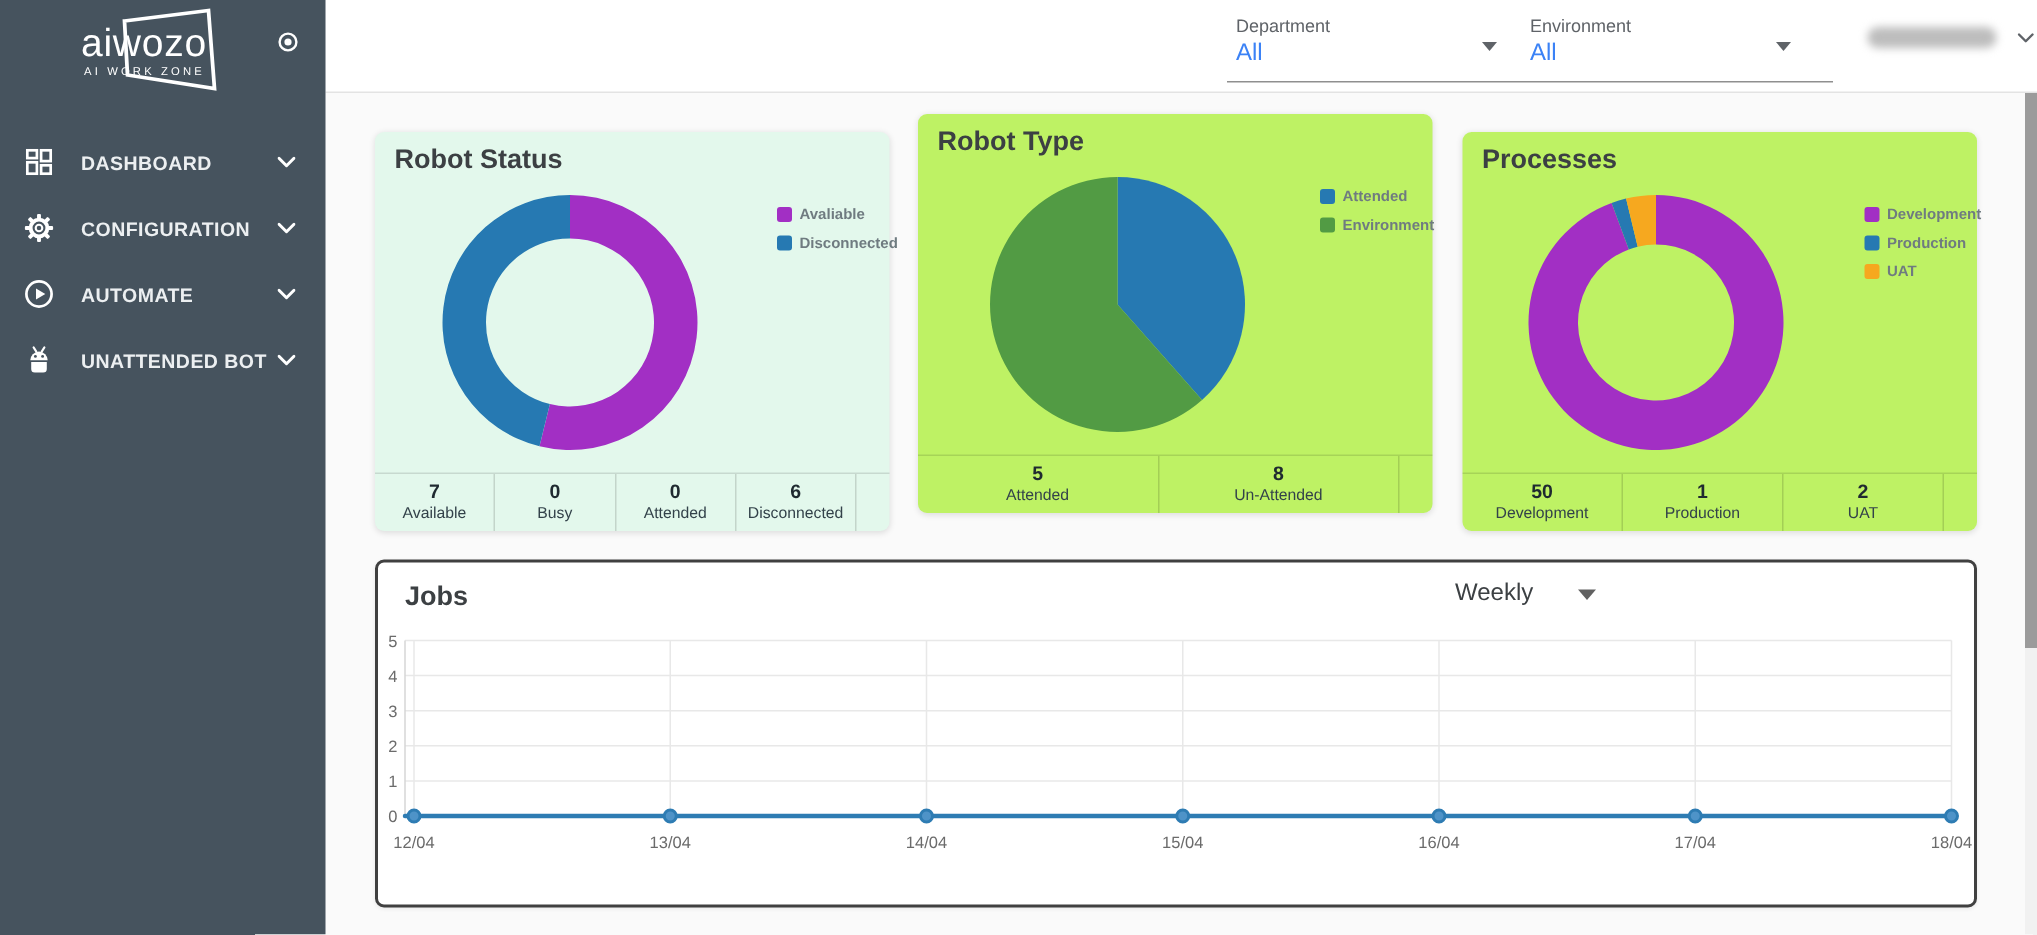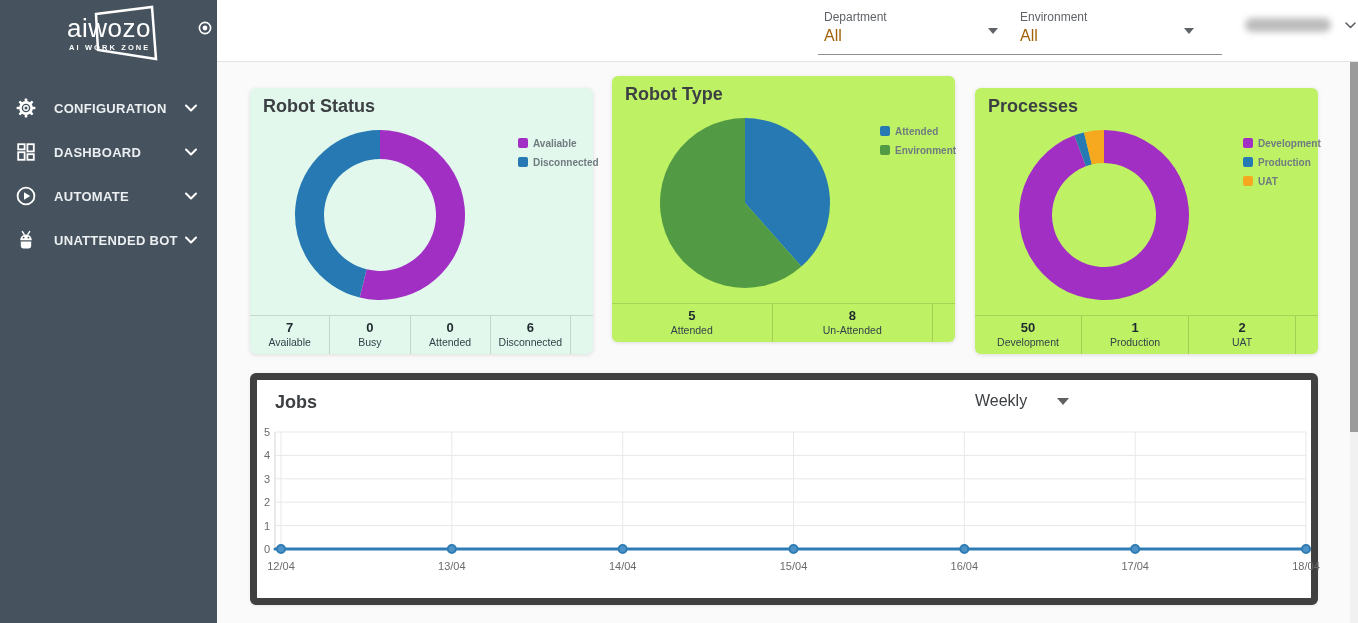--- a/index.html
+++ b/index.html
@@ -1,43 +1,43 @@
 <!DOCTYPE html>
 <html><head>
 <meta charset="utf-8">
 <style>
   * { margin:0; padding:0; box-sizing:border-box; }
   html,body { width:1358px; height:623px; overflow:hidden; background:#fafafa;
               font-family:"Liberation Sans", sans-serif; }
   .app { position:relative; width:1358px; height:623px; }
 
   
-  .sidebar { position:absolute; left:0; top:0; width:217px; height:623px; background:#46535e; z-index:5;padding-left:13px; }
+  .sidebar { position:absolute; left:0; top:0; width:217px; height:623px; background:#46535e; z-index:5; }
   .logo-wrap { position:relative; height:97px; }
   .logo-frame { position:absolute; left:78px; top:5px; }
   .logo-name { position:absolute; left:54px; top:13px; font-size:26px; font-weight:500;
                color:#fff; letter-spacing:0.5px; }
-  .logo-tagline { position:absolute; left:56px; top:43px; font-size:7.5px; font-weight:700;
+  .logo-tagline { position:absolute; left:56px; top:43px; font-size:7.5px; font-weight:400;
                   color:#fff; letter-spacing:2.1px; }
   .sidebar-toggle { position:absolute; left:184px; top:20px; cursor:pointer; }
   .nav { position:absolute; top:86px; left:0; width:217px; }
   .nav-item { display:flex; align-items:center; height:44px; padding:0 20px 0 14px; cursor:pointer; }
   .nav-icon { width:24px; display:flex; justify-content:center; }
   .nav-label { flex:1; margin-left:16px; font-size:13px; font-weight:700; color:#eceff1;
                letter-spacing:0.3px; white-space:nowrap; }
   .nav-chevron { display:flex; }
 
   
   .topbar { position:absolute; left:217px; top:0; width:1351px; height:62px; background:#fff;
             border-bottom:1px solid #e3e3e3; z-index:4; }
   .filters { position:absolute; left:601px; top:8px; width:404px; height:47px;
              border-bottom:1px solid #8f8f8f; display:flex; padding:0 6px; }
   .select { position:relative; width:186px; margin-right:16px; cursor:pointer; }
   .select-label { font-size:12px; color:#5f6368; margin-top:2px; }
-  .select-value { font-size:16px; color:#a16207; margin-top:3px; }
+  .select-value { font-size:16px; color:#3b82f6; margin-top:3px; }
   .caret { position:absolute; right:6px; top:20px; width:0; height:0;
            border-left:5px solid transparent; border-right:5px solid transparent;
            border-top:6px solid #5f6368; }
   .user { position:absolute; left:1028px; top:18px; display:flex; align-items:center; cursor:pointer; }
   .user-blur { width:86px; height:14px; border-radius:7px; background:#bdbdbd; filter:blur(3px); }
   .user-chevron { margin-left:14px; display:flex; }
 
   
   .content { position:absolute; left:217px; top:62px; width:1328px; height:561px; background:#fafafa; }
   .card { position:absolute; width:343px; height:266px; border-radius:6px;
@@ -48,21 +48,21 @@
   .legend-item { display:flex; align-items:flex-start; margin-bottom:8px;font-weight:bold; }
   .swatch { width:10px; height:10px; border-radius:2px; margin-right:5px; flex:none; }
   .legend-label { font-size:10px; color:#6f7b80; white-space:nowrap; }
   .stats { position:absolute; left:0; right:0; bottom:0; height:39px; display:flex;
            border-top:1px solid rgba(0,0,0,0.12); padding-right:22px; }
   .stat { flex:1; text-align:center; padding-top:4px; border-right:1px solid rgba(0,0,0,0.14); }
   .stat-value { font-size:13px; font-weight:700; color:#1f2a30; }
   .stat-label { font-size:10.5px; color:#33424a; margin-top:1px; }
 
   .jobs-card { position:absolute; left:33px; top:311px; width:1068px; height:232px; background:#fff;
-               border:7px solid #404040; border-radius:6px; box-shadow:0 1px 3px rgba(0,0,0,0.07); }
+               border:2px solid #404040; border-radius:6px; box-shadow:0 1px 3px rgba(0,0,0,0.07); }
   .jobs-title { position:absolute; left:18px; top:12px; font-size:18px; color:#3c4043; }
   .weekly { position:absolute; left:718px; top:12px; display:flex; align-items:center; cursor:pointer; }
   .weekly-label { font-size:16px; color:#3c4043; }
   .weekly-caret { margin-left:30px; width:0; height:0;
                   border-left:6px solid transparent; border-right:6px solid transparent;
                   border-top:7px solid #616161; }
   .jobs-svg { position:absolute; left:0; top:42px; }
   svg text { font-family:"Liberation Sans", sans-serif; }
 
   
@@ -81,55 +81,55 @@
       </svg>
       <div class="logo-name">aiwozo</div>
       <div class="logo-tagline">AI WORK ZONE</div>
       <svg class="sidebar-toggle" width="16" height="16" viewBox="0 0 16 16">
         <circle cx="8" cy="8" r="5.6" fill="none" stroke="#fff" stroke-width="1.6"></circle>
         <circle cx="8" cy="8" r="2.4" fill="#fff"></circle>
       </svg>
     </div>
 
     <nav class="nav">
+      <div class="nav-item">
+        <span class="nav-icon">
+          <svg width="18" height="18" viewBox="0 0 18 18" fill="none" stroke="#fff" stroke-width="1.8">
+            <rect x="1.2" y="1.2" width="6.4" height="5.2"></rect>
+              <rect x="10.4" y="1.2" width="6.4" height="7.2"></rect>
+            <rect x="1.2" y="9.2" width="6.4" height="7.6"></rect>
+              <rect x="10.4" y="11.2" width="6.4" height="5.6"></rect>
+          </svg>
+        </span>
+        <span class="nav-label">DASHBOARD</span>
+        <span class="nav-chevron">
+          <svg width="12" height="8" viewBox="0 0 12 8">
+              <polyline points="1,1.5 6,6.5 11,1.5" fill="none" stroke="#fff" stroke-width="2" stroke-linecap="round" stroke-linejoin="round"></polyline>
+            </svg>
+        </span>
+      </div>
+
       <div class="nav-item">
         <span class="nav-icon">
           <svg width="20" height="20" viewBox="0 0 20 20">
             <g fill="#fff">
               <rect x="8.7" y="0.6" width="2.6" height="3.6" rx="0.7"></rect>
               <rect x="8.7" y="0.6" width="2.6" height="3.6" rx="0.7" transform="rotate(45 10 10)"></rect>
               <rect x="8.7" y="0.6" width="2.6" height="3.6" rx="0.7" transform="rotate(90 10 10)"></rect>
               <rect x="8.7" y="0.6" width="2.6" height="3.6" rx="0.7" transform="rotate(135 10 10)"></rect>
               <rect x="8.7" y="0.6" width="2.6" height="3.6" rx="0.7" transform="rotate(180 10 10)"></rect>
               <rect x="8.7" y="0.6" width="2.6" height="3.6" rx="0.7" transform="rotate(225 10 10)"></rect>
               <rect x="8.7" y="0.6" width="2.6" height="3.6" rx="0.7" transform="rotate(270 10 10)"></rect>
               <rect x="8.7" y="0.6" width="2.6" height="3.6" rx="0.7" transform="rotate(315 10 10)"></rect>
             </g>
             <circle cx="10" cy="10" r="5.6" fill="none" stroke="#fff" stroke-width="2.6"></circle>
             <circle cx="10" cy="10" r="2.2" fill="none" stroke="#fff" stroke-width="1.4"></circle>
           </svg>
         </span>
         <span class="nav-label">CONFIGURATION</span>
-        <span class="nav-chevron">
-          <svg width="12" height="8" viewBox="0 0 12 8">
-              <polyline points="1,1.5 6,6.5 11,1.5" fill="none" stroke="#fff" stroke-width="2" stroke-linecap="round" stroke-linejoin="round"></polyline>
-            </svg>
-        </span>
-      </div>
-
-      <div class="nav-item">
-        <span class="nav-icon">
-          <svg width="18" height="18" viewBox="0 0 18 18" fill="none" stroke="#fff" stroke-width="1.8">
-            <rect x="1.2" y="1.2" width="6.4" height="5.2"></rect>
-              <rect x="10.4" y="1.2" width="6.4" height="7.2"></rect>
-            <rect x="1.2" y="9.2" width="6.4" height="7.6"></rect>
-              <rect x="10.4" y="11.2" width="6.4" height="5.6"></rect>
-          </svg>
-        </span>
-        <span class="nav-label">DASHBOARD</span>
         <span class="nav-chevron">
           <svg width="12" height="8" viewBox="0 0 12 8">
               <polyline points="1,1.5 6,6.5 11,1.5" fill="none" stroke="#fff" stroke-width="2" stroke-linecap="round" stroke-linejoin="round"></polyline>
             </svg>
         </span>
       </div>
 
       <div class="nav-item">
         <span class="nav-icon">
           <svg width="20" height="20" viewBox="0 0 20 20">

